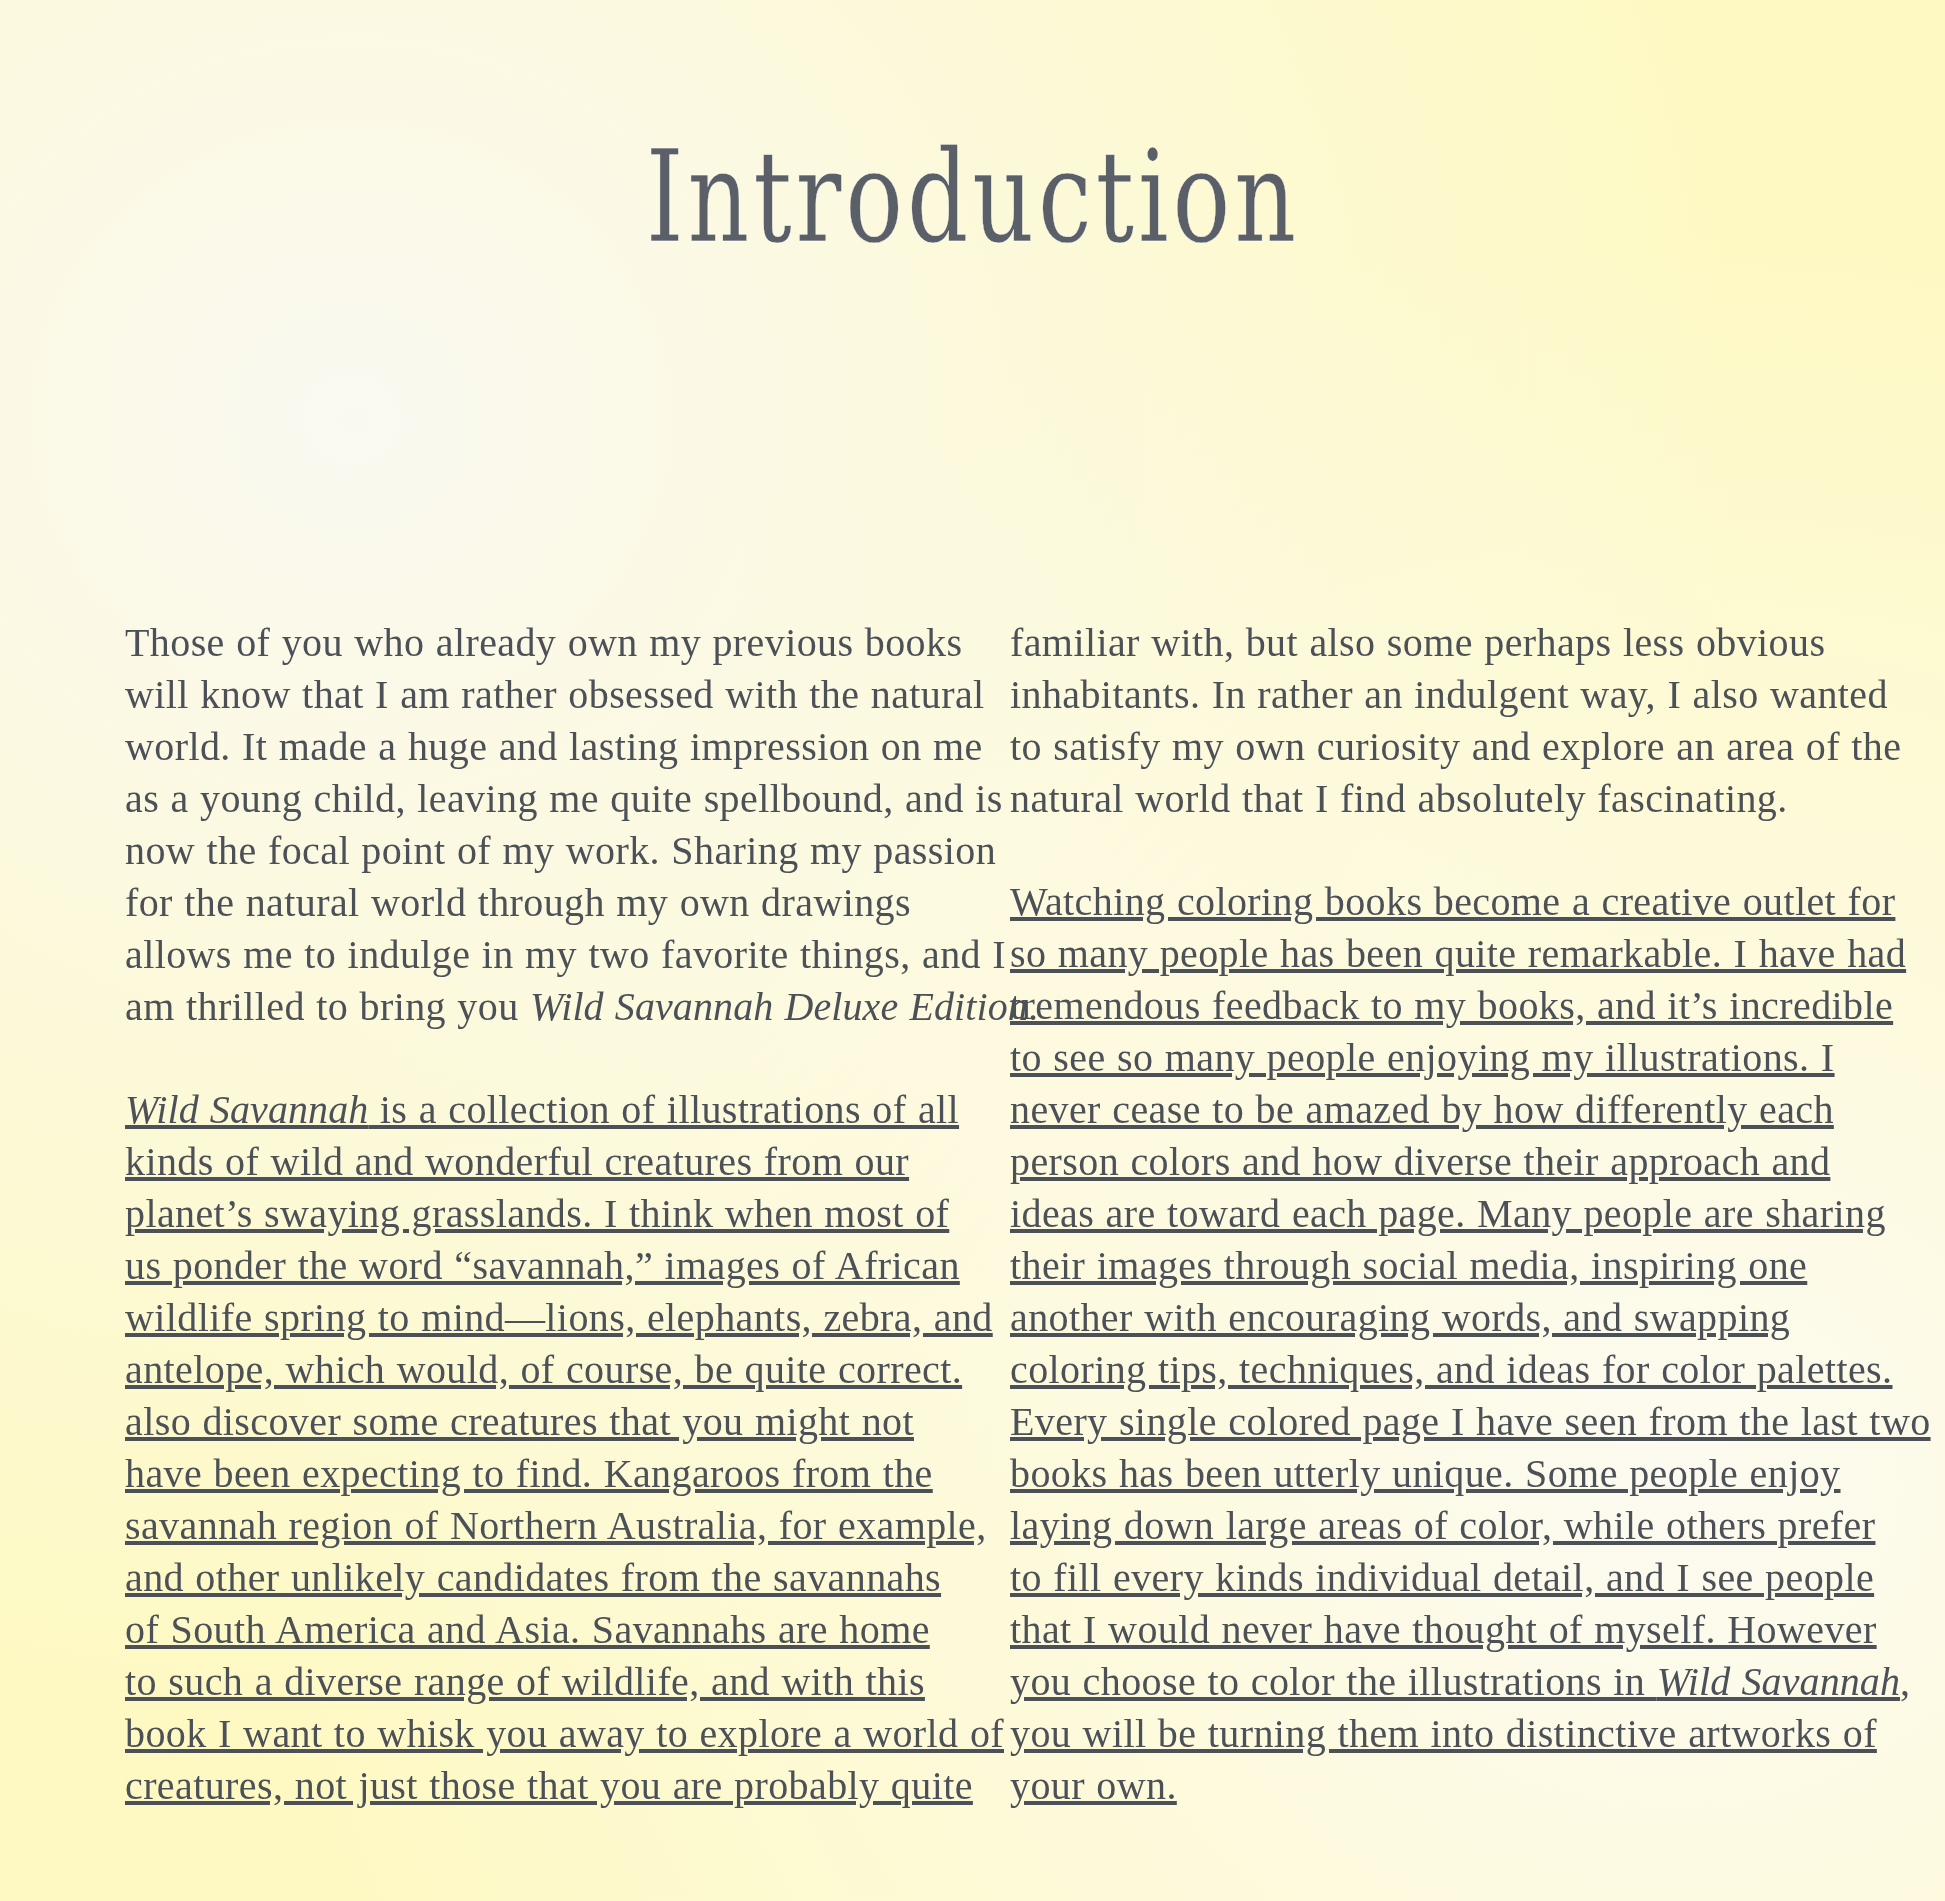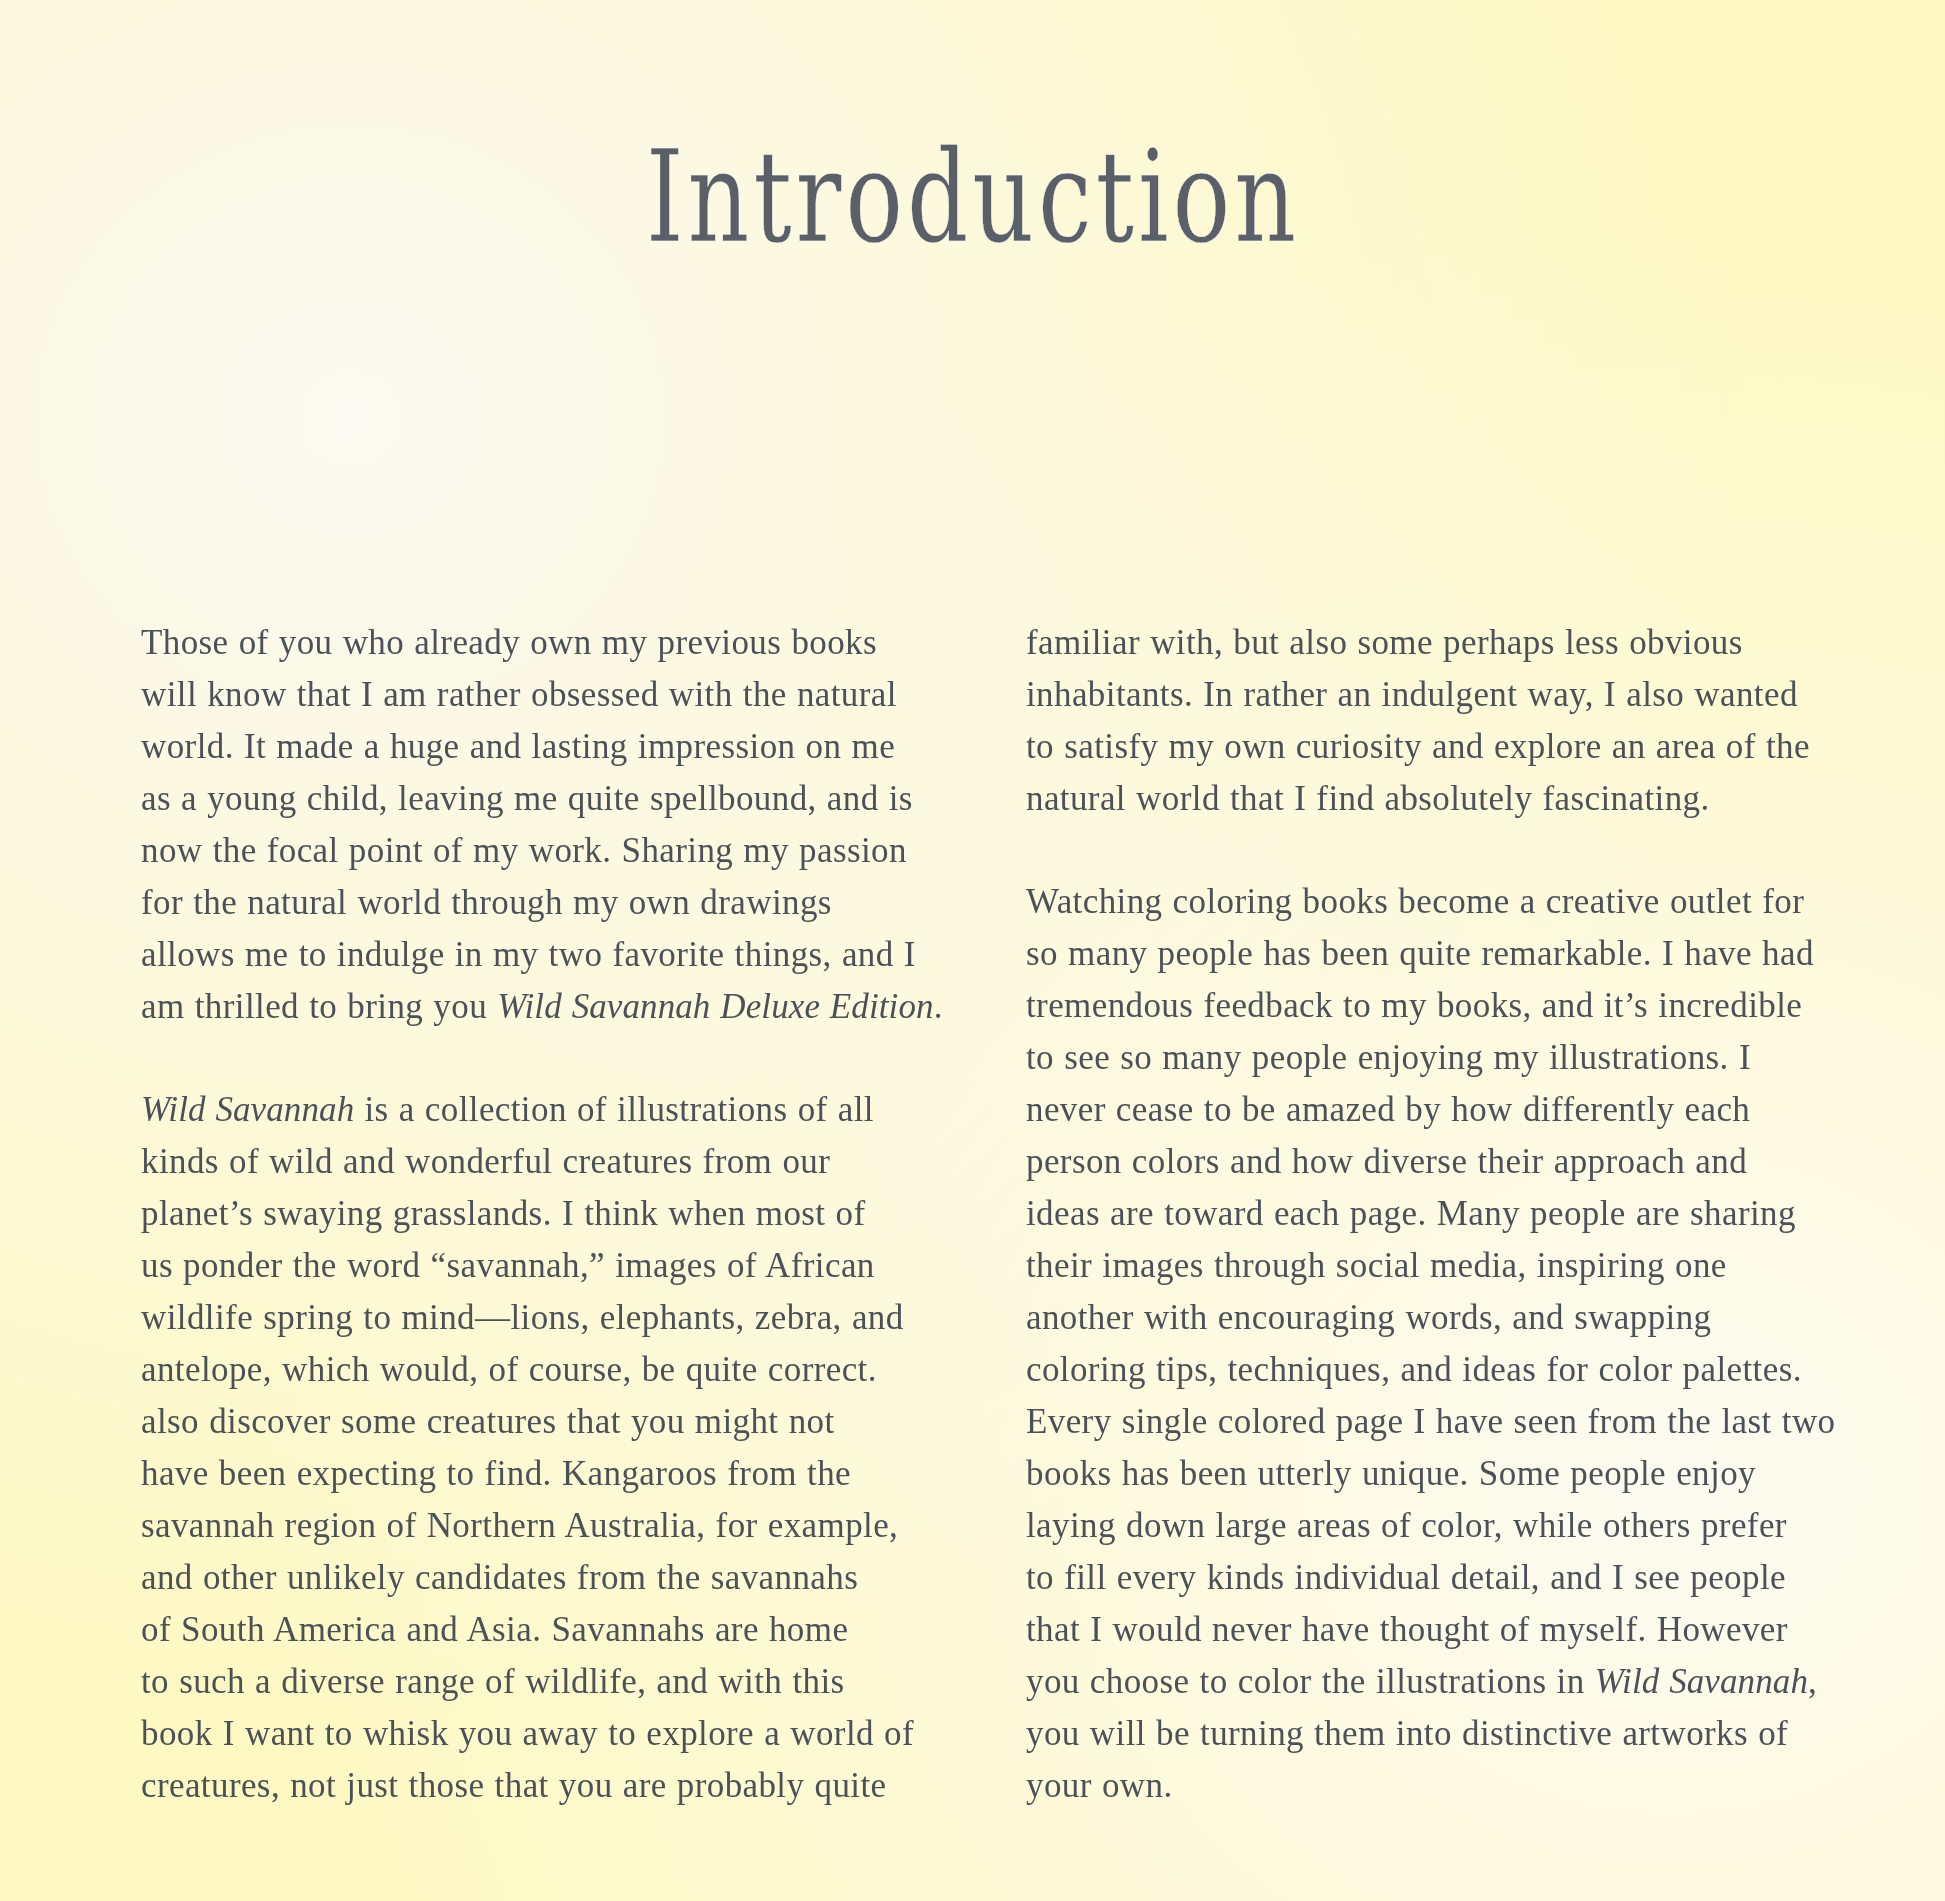--- a/index.html
+++ b/index.html
@@ -66,30 +66,30 @@
     display: flex;
     gap: 41px;
     align-items: flex-start;
   }
   .col {
     width: 844px;
     flex: 0 0 844px;
   }
 
   .para {
-    font-size: 35px;
+    font-size: 40px;
     line-height: 52px;
     letter-spacing: 0.4px;
     word-spacing: 1px;
     color: #4c5158;
-    margin: 0 0 51px 16px;
+    margin: 0 0 51px 0;
     text-align: left;
     white-space: normal;
   }
-  .para:last-child { margin-bottom: 0; }
+  .para:last-child { margin-bottom: 0; text-decoration: underline; }
 
   .para .ln {
     display: block;
     white-space: pre;
   }
 
   .para i, .para em {
     font-style: italic;
     letter-spacing: 0.1px;
   }

